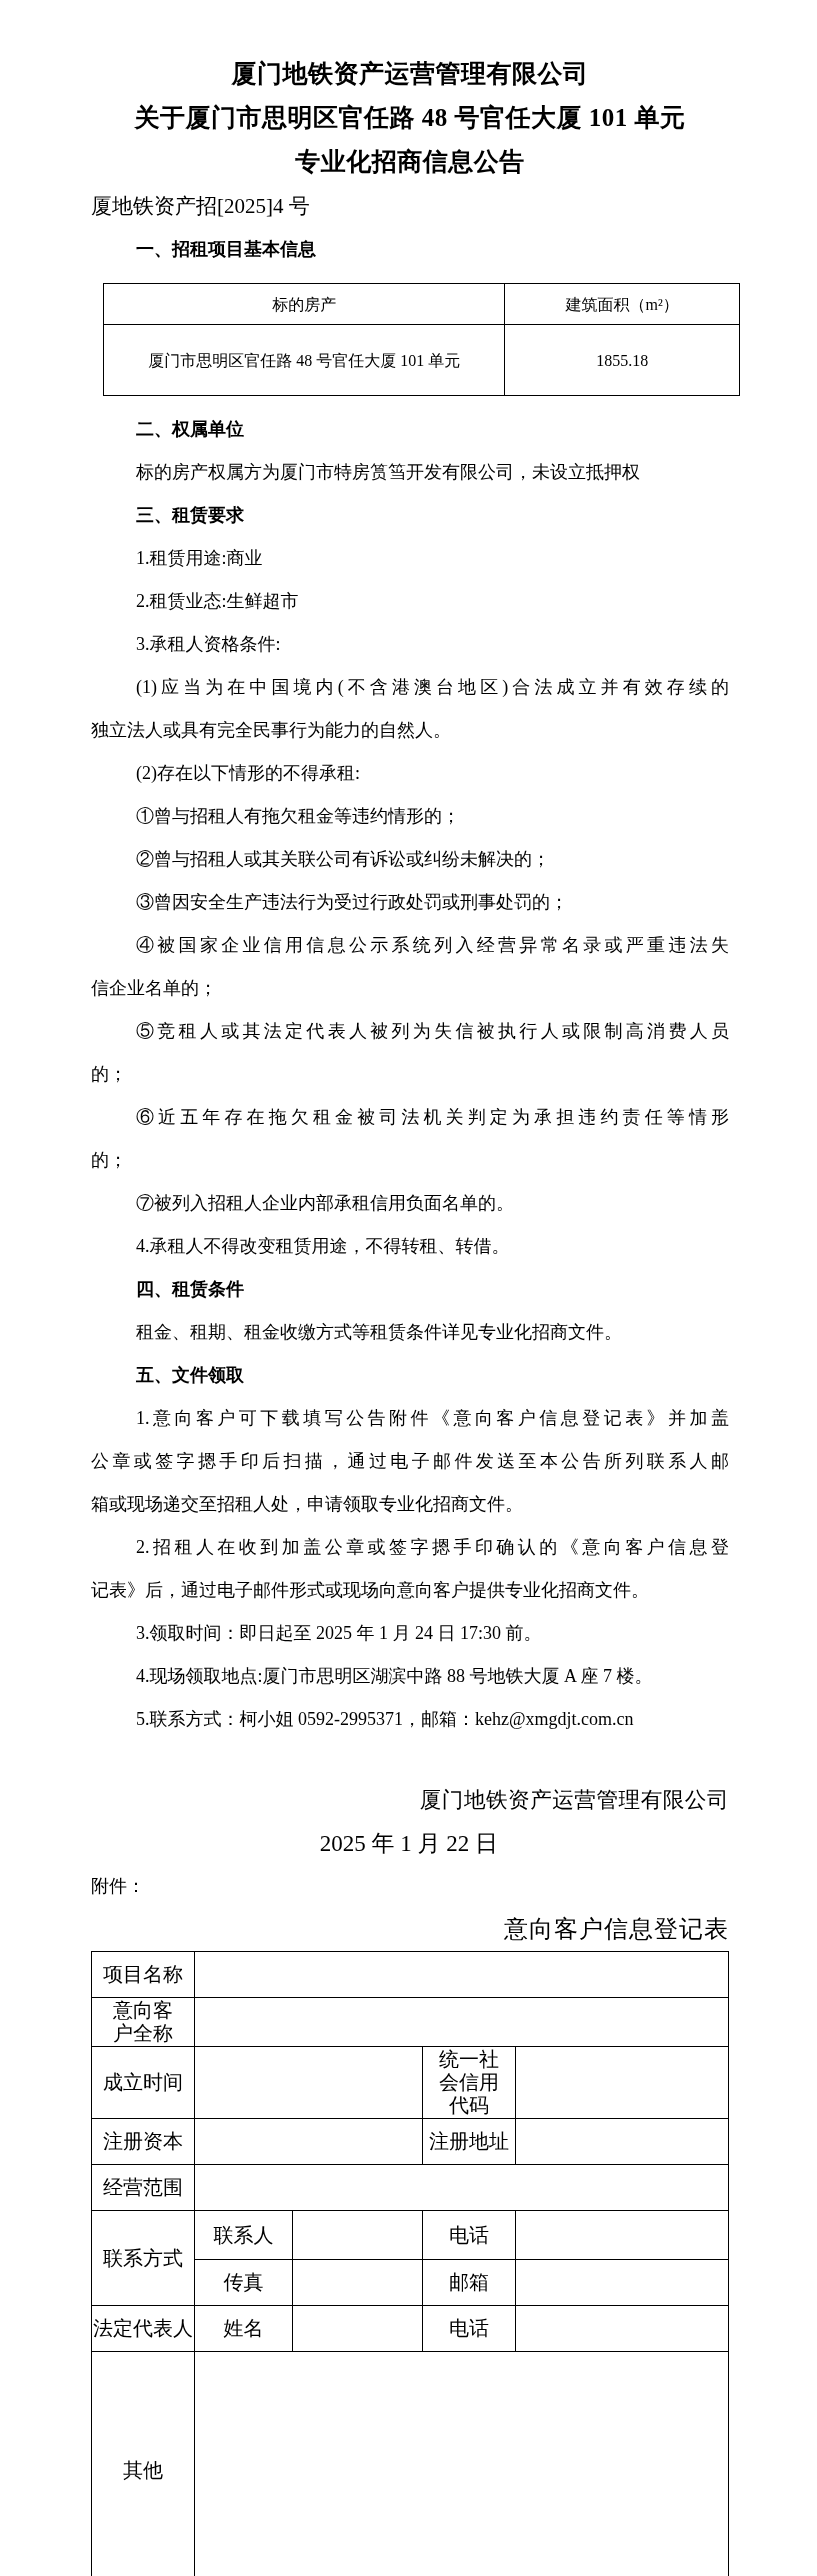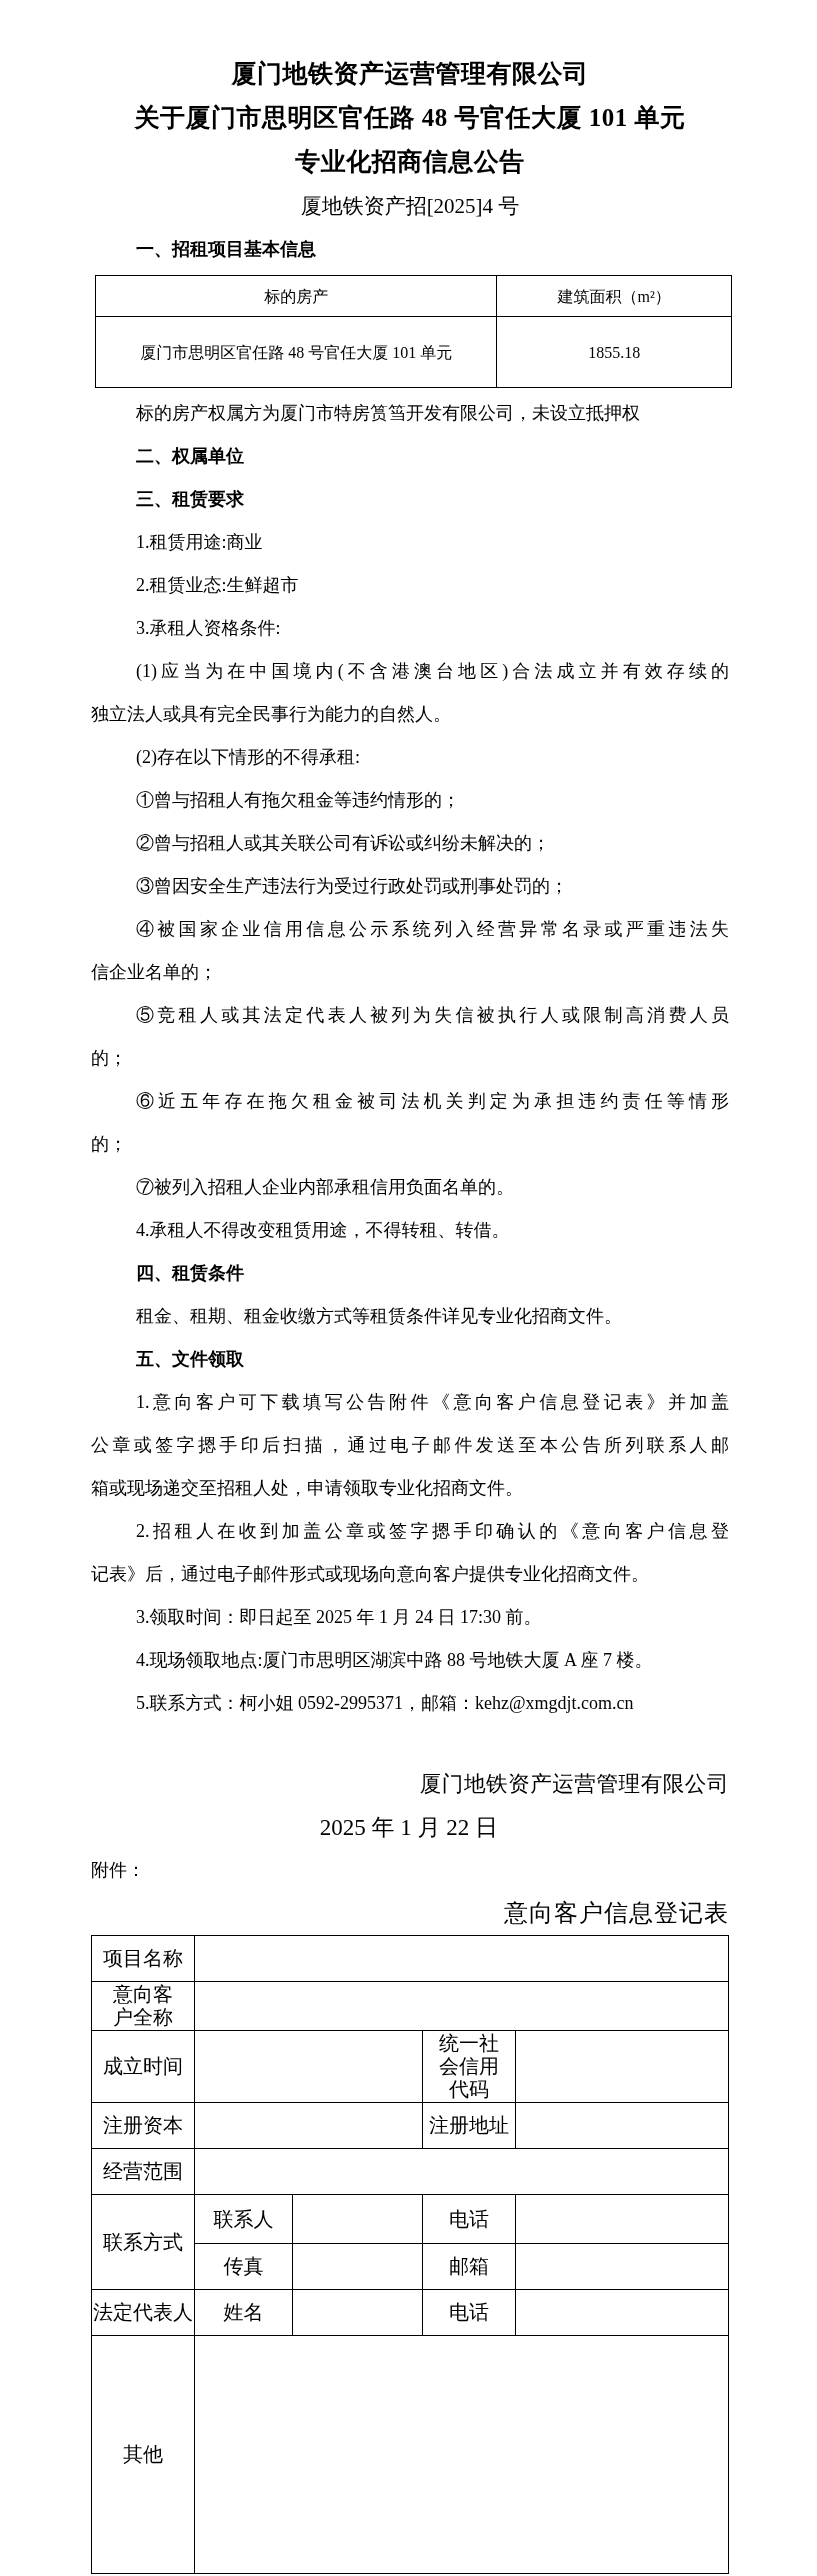--- a/index.html
+++ b/index.html
@@ -6,31 +6,31 @@
   html,body { background:#ffffff; }
   body {
     width:818px; height:2699px;
     font-family:"Liberation Serif","DejaVu Serif",serif;
     color:#000;
     overflow:hidden;
   }
   .page { width:818px; height:2699px; padding:52px 89px 0 91px; background:#fff; }
 
   .title { text-align:center; font-weight:bold; font-size:25px; line-height:44px; letter-spacing:0.5px; white-space:nowrap; }
-  .docnum { text-align:center; font-size:21px; line-height:44px; }
+  .docnum { text-align:left; font-size:21px; line-height:44px; }
 
   .ln { font-size:18px; line-height:43px; white-space:nowrap; }
   .ind { text-indent:45px; }
   .bold { font-weight:bold; }
   .fill { white-space:normal; text-align:justify; text-align-last:justify; }
 
   table { border-collapse:collapse; table-layout:fixed; width:637px; border:1.5px solid #000; }
   td { border:1px solid #000; text-align:center; vertical-align:middle; font-size:16px; line-height:23px; padding:1px; }
 
-  .t1 { margin:4px; }
+  .t1 { margin:12px; }
   .t1 .hrow td { height:41px; }
   .t1 .drow td { height:71px; font-size:16px; }
 
   .sig-company { text-align:right; font-size:21.6px; line-height:43px; margin-top:38px; letter-spacing:0.5px; }
   .sig-date { text-align:center; font-size:23px; line-height:43px; padding-right:2.1px; }
   .attach { font-size:18px; line-height:43px; }
   .form-title { text-align:right; font-weight:normal; font-size:24px; line-height:43px; letter-spacing:1px; }
 
   .t2 td { font-size:20px;text-align:center; }
   .wrap4 { width:72px; margin:0 auto; white-space:normal; }
@@ -62,22 +62,22 @@
       <td>标的房产</td>
       <td>建筑面积（m²）</td>
     </tr>
     <tr class="drow">
       <td>厦门市思明区官任路 48 号官任大厦 101 单元</td>
       <td>1855.18</td>
     </tr>
   </tbody>
     </table>
 
+  <div class="ln ind bold">二、权属单位</div>
   <div class="ln ind">标的房产权属方为厦门市特房筼筜开发有限公司，未设立抵押权</div>
-  <div class="ln ind bold">二、权属单位</div>
   <div class="ln ind bold">三、租赁要求</div>
   <div class="ln ind">1.租赁用途:商业</div>
   <div class="ln ind">2.租赁业态:生鲜超市</div>
   <div class="ln ind">3.承租人资格条件:</div>
   <div class="ln ind fill">(1)应当为在中国境内(不含港澳台地区)合法成立并有效存续的</div>
   <div class="ln">独立法人或具有完全民事行为能力的自然人。</div>
   <div class="ln ind">(2)存在以下情形的不得承租:</div>
   <div class="ln ind">①曾与招租人有拖欠租金等违约情形的；</div>
   <div class="ln ind">②曾与招租人或其关联公司有诉讼或纠纷未解决的；</div>
   <div class="ln ind">③曾因安全生产违法行为受过行政处罚或刑事处罚的；</div>

